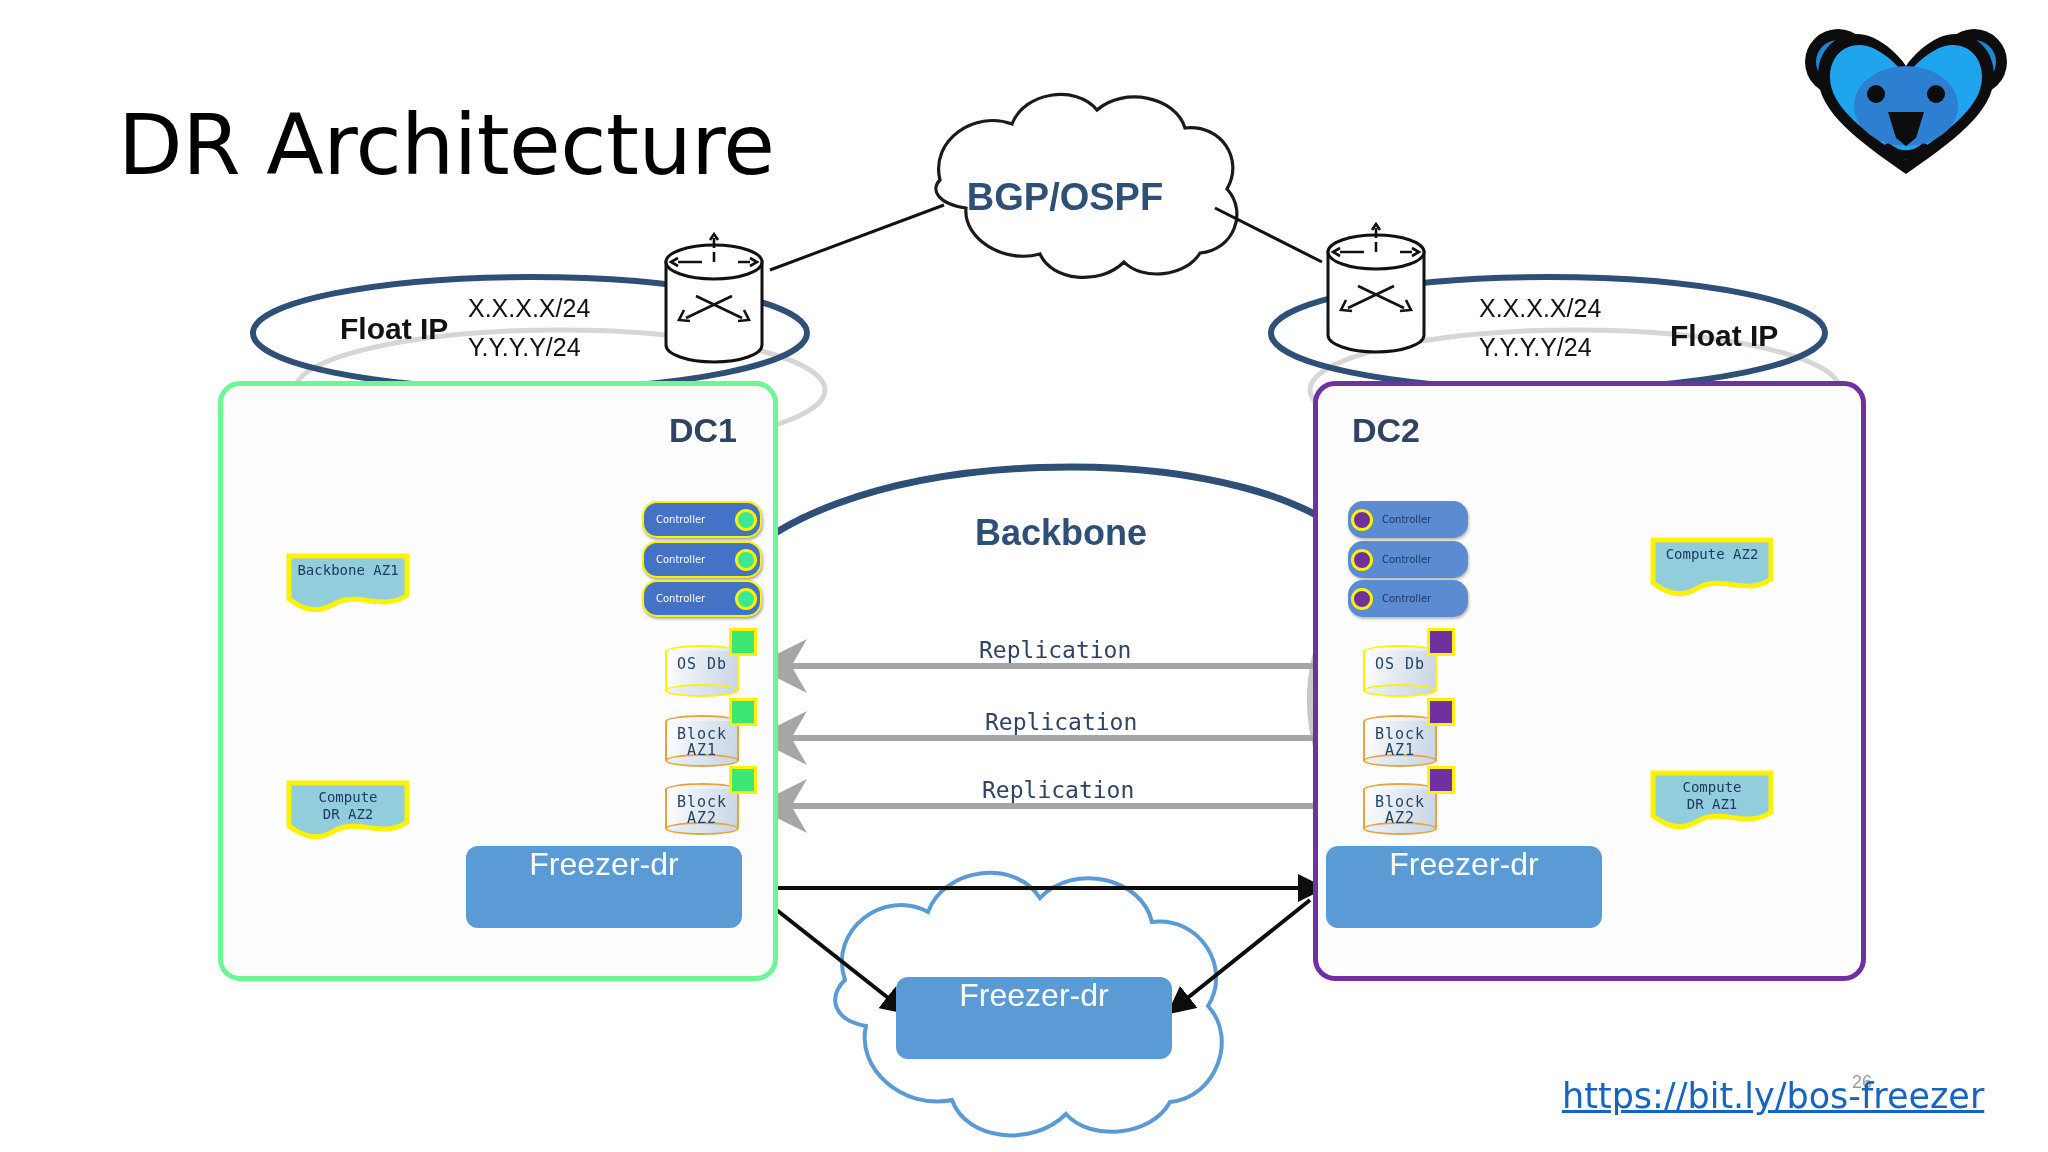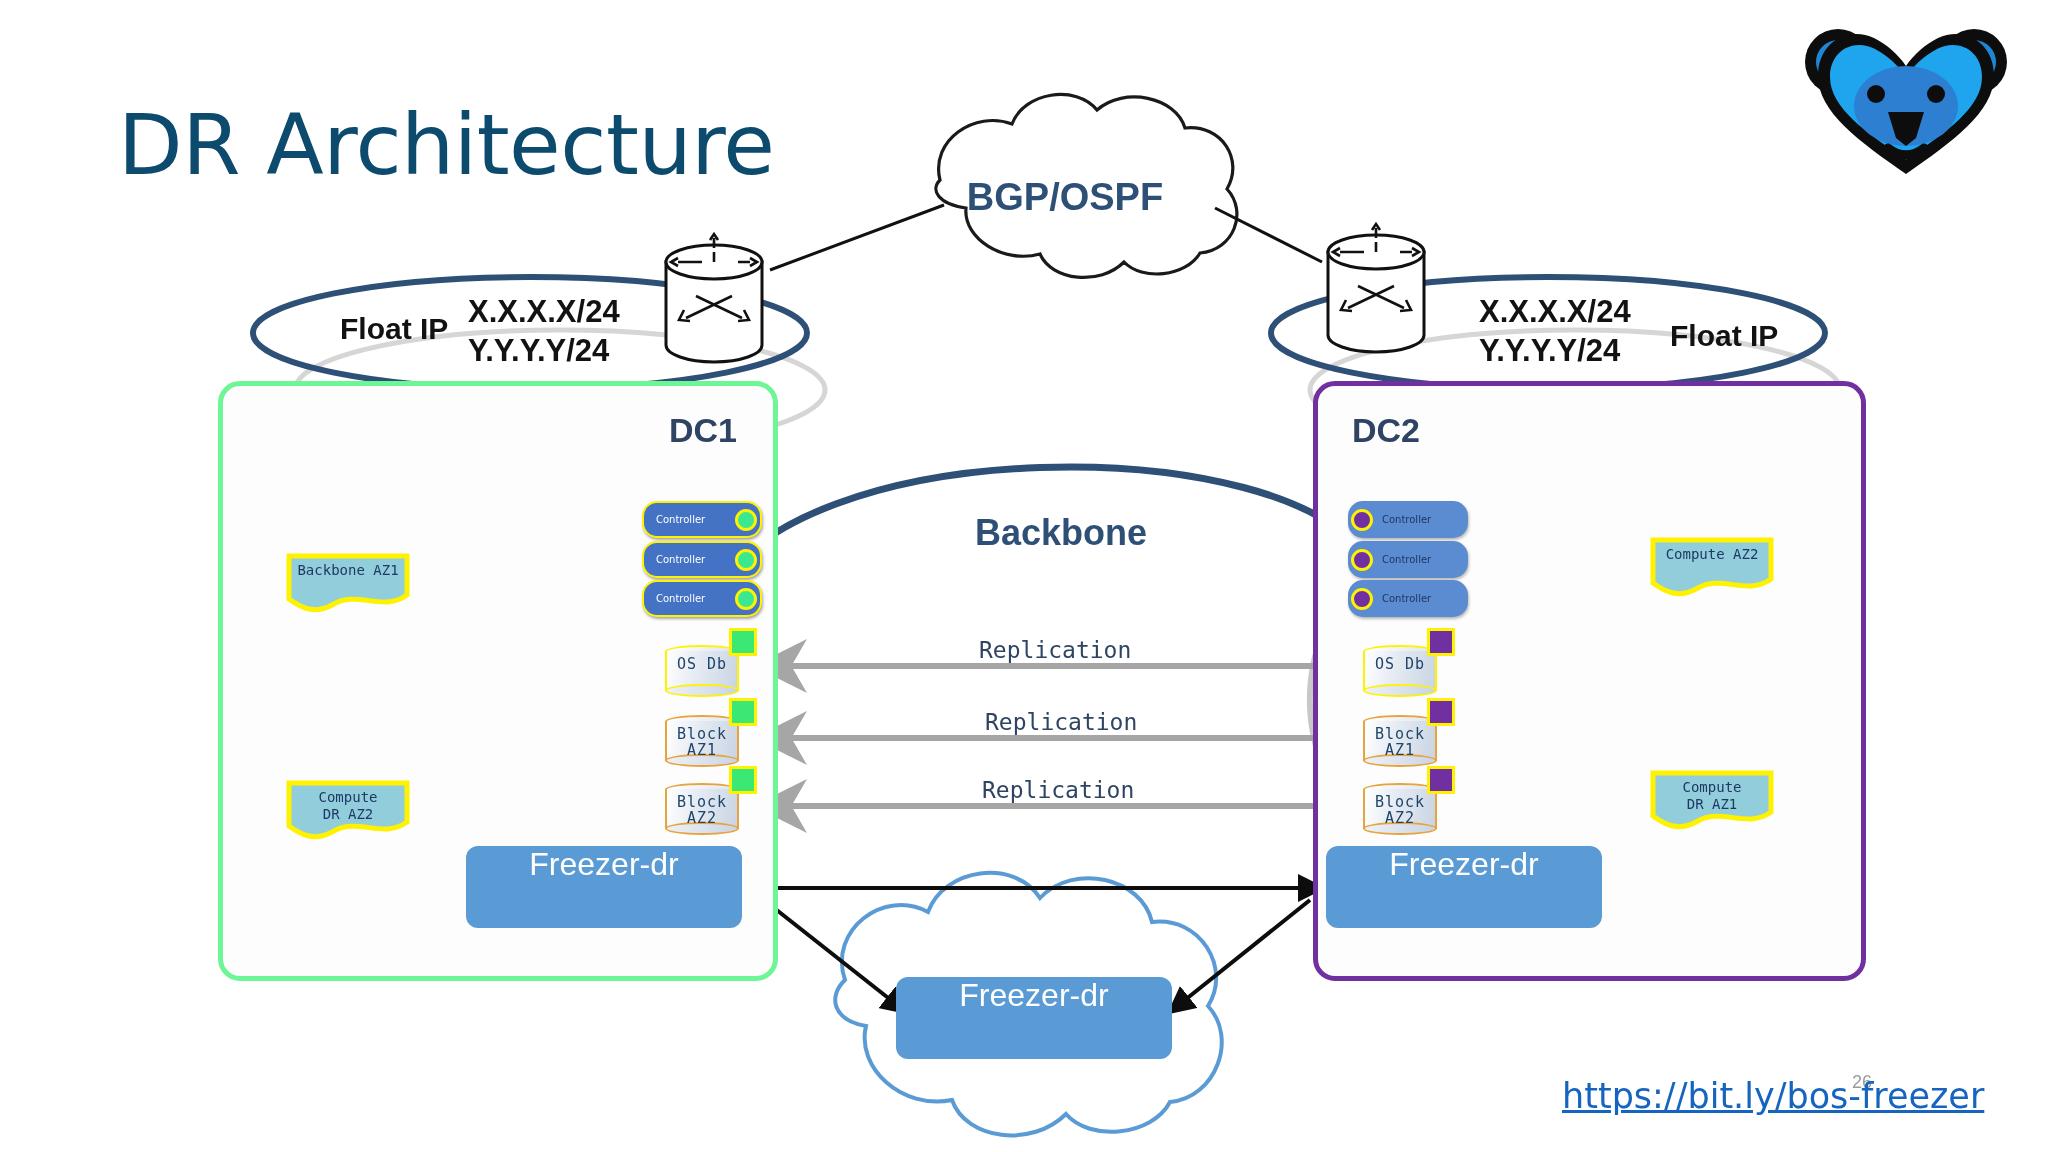--- a/index.html
+++ b/index.html
@@ -3,38 +3,38 @@
 <meta charset="utf-8">
 <style>
   html,body{margin:0;padding:0;background:#ffffff;}
   body{width:2048px;height:1152px;position:relative;overflow:hidden;
        font-family:"Liberation Sans",sans-serif;}
   .layer{position:absolute;left:0;top:0;width:2048px;height:1152px;}
   svg.layer{pointer-events:none;}
 
   #slide-title{
     position:absolute;left:118px;top:96px;
-    font-size:84px;font-weight:400;color:#0c4a6e;
+    font-size:84px;font-weight:400;color:#000000;
     font-family:"DejaVu Sans",sans-serif;letter-spacing:-0.5px;
     white-space:nowrap;
   }
 
   
   .abs{position:absolute;white-space:nowrap;}
 
   .cloud-label{
     font-size:38px;font-weight:bold;color:#2E5077;
     font-family:"Liberation Sans",sans-serif;
   }
   .backbone-label{
     font-size:36px;font-weight:bold;color:#2E5077;
   }
   .dc-label{font-size:34px;font-weight:bold;color:#2E4462;}
   .floatip-word{font-size:30px;font-weight:bold;color:#121212;}
-  .floatip-addr{font-size:31px;font-weight:bold;color:#121212;line-height:1.22;}
+  .floatip-addr{font-size:25px;font-weight:normal;color:#121212;line-height:1.22;}
   .repl-label{
     font-size:23px;color:#2E4462;
     font-family:"DejaVu Sans Mono","Liberation Mono",monospace;
   }
 
   
   .ctrl{
     position:absolute;width:120px;height:37px;border-radius:15px;
     box-sizing:border-box;display:flex;align-items:center;
     font-size:10px;font-family:"DejaVu Sans","Liberation Sans",sans-serif;

